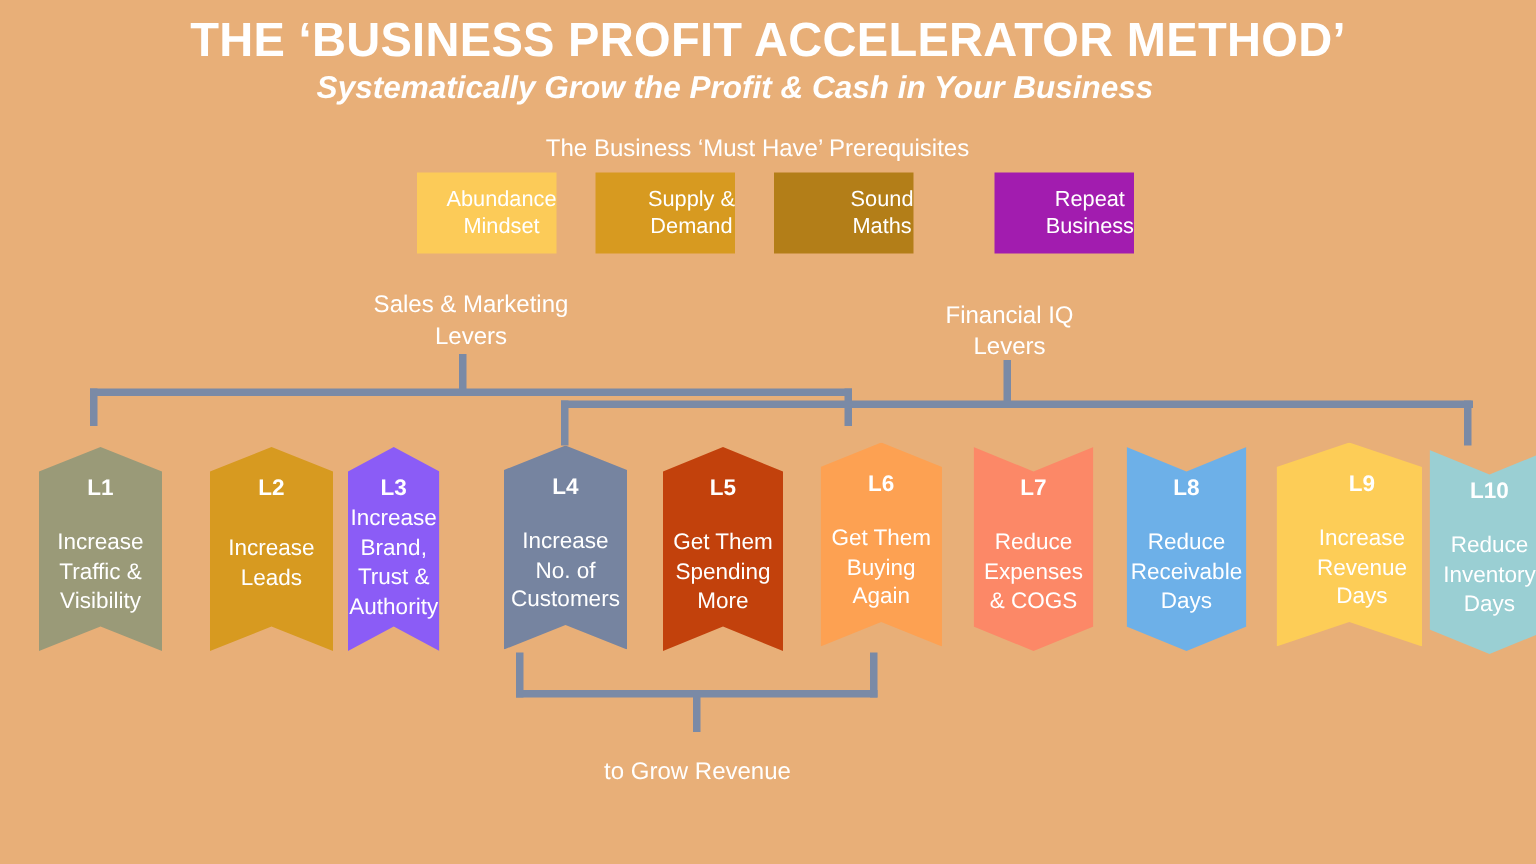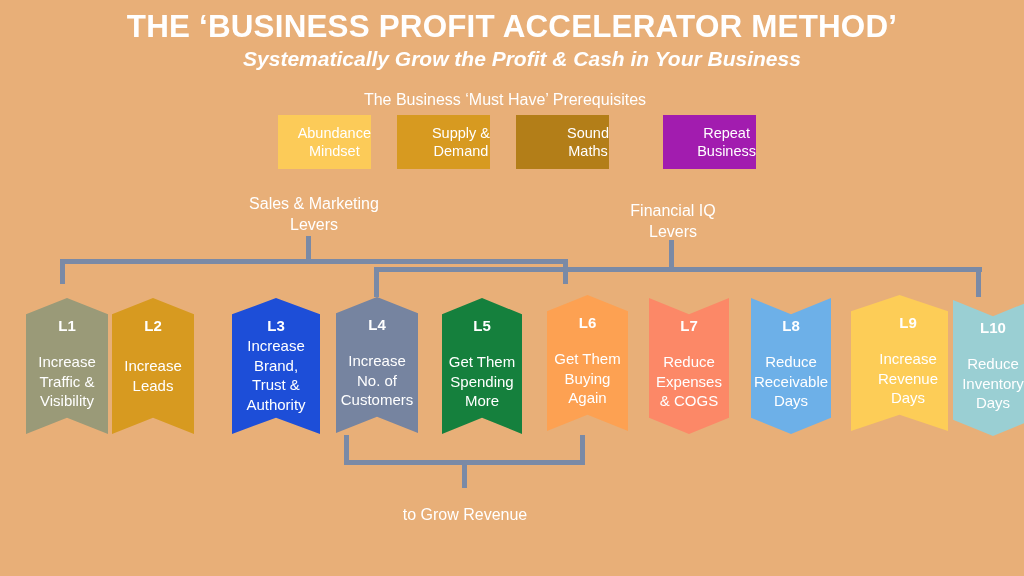--- a/index.html
+++ b/index.html
@@ -11,21 +11,21 @@
   }
   .abs { position:absolute; }
   .title {
     left:0; width:1024px; top:8px; text-align:center;
     font-size:32px; font-weight:bold; letter-spacing:0.2px;
     font-family:"Liberation Sans", sans-serif;
     transform:scaleX(0.98);
   }
   .subtitle {
     left:0; width:980px; top:47px; text-align:center;
-    font-size:21px; font-weight:bold; font-style:italic;margin-left:32px;
+    font-size:21px; font-weight:bold; font-style:italic;
   }
   .prereq-heading {
     left:0; width:1010px; top:91px; text-align:center; font-size:16px;
   }
   .prereq {
     top:115px; height:54px; width:93px;
     display:flex; align-items:center; justify-content:flex-end;
     text-align:center; font-size:14.5px; line-height:18px; color:#fff;
   }
   .group-label { text-align:center; font-size:16px; line-height:21px; }
@@ -96,45 +96,45 @@
 <div class="abs line" style="left:976px;top:267px;width:5px;height:30px;"></div>
 
 <div class="abs lever up" style="left:10px;top:298px;background:#9A9A78;">
   <div class="code">L1</div>
   <div class="desc">
     <div>Increase</div>
       <div>Traffic &amp;</div>
       <div>Visibility</div>
   </div>
 </div>
-<div class="abs lever up" style="left:96px;top:298px;background:#D79A20;">
+<div class="abs lever up" style="left:124px;top:298px;background:#D79A20;">
   <div class="code">L2</div>
   <div class="desc" style="margin-top:22px;">
     <div>Increase</div>
       <div>Leads</div>
   </div>
 </div>
-<div class="abs lever up tight" style="left:216px;top:298px;width:88px;background:#1d4ed8;">
+<div class="abs lever up tight" style="left:216px;top:298px;width:61px;background:#8b5cf6;">
   <div class="code">L3</div>
   <div class="desc">
     <div>Increase</div>
       <div>Brand,</div>
       <div>Trust &amp;</div>
       <div>Authority</div>
   </div>
 </div>
 <div class="abs lever up" style="left:320px;top:297px;background:#7684A0;">
   <div class="code">L4</div>
   <div class="desc">
     <div>Increase</div>
       <div>No. of</div>
       <div>Customers</div>
   </div>
 </div>
-<div class="abs lever up" style="left:426px;top:298px;width:80px;background:#15803d;">
+<div class="abs lever up" style="left:426px;top:298px;width:80px;background:#c2410c;">
   <div class="code">L5</div>
   <div class="desc">
     <div>Get Them</div>
       <div>Spending</div>
       <div>More</div>
   </div>
 </div>
 <div class="abs lever up" style="left:531px;top:295px;width:81px;background:#FDA152;">
   <div class="code">L6</div>
   <div class="desc">

